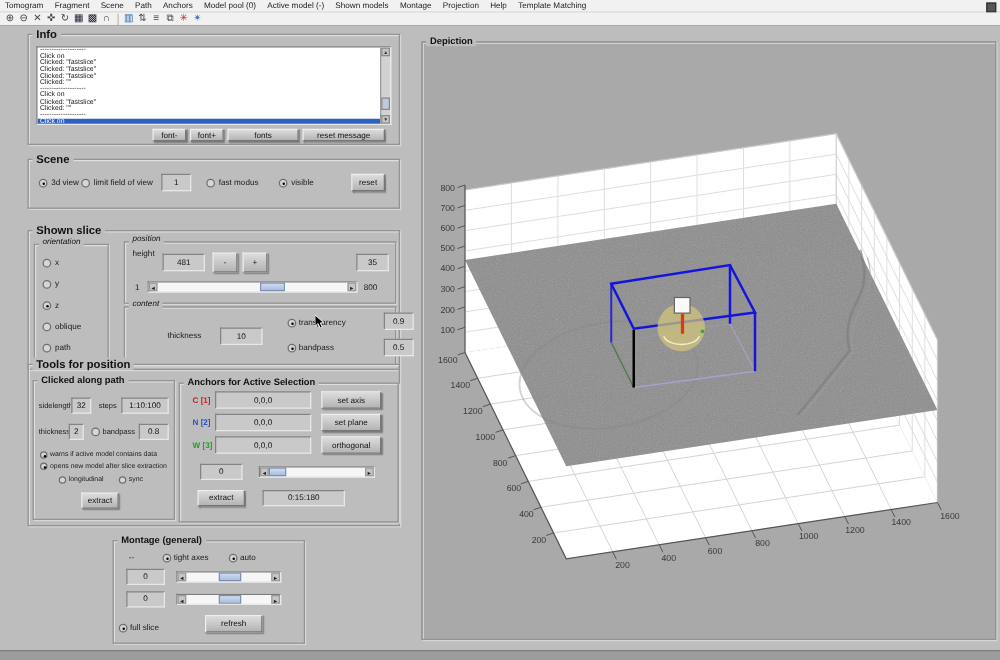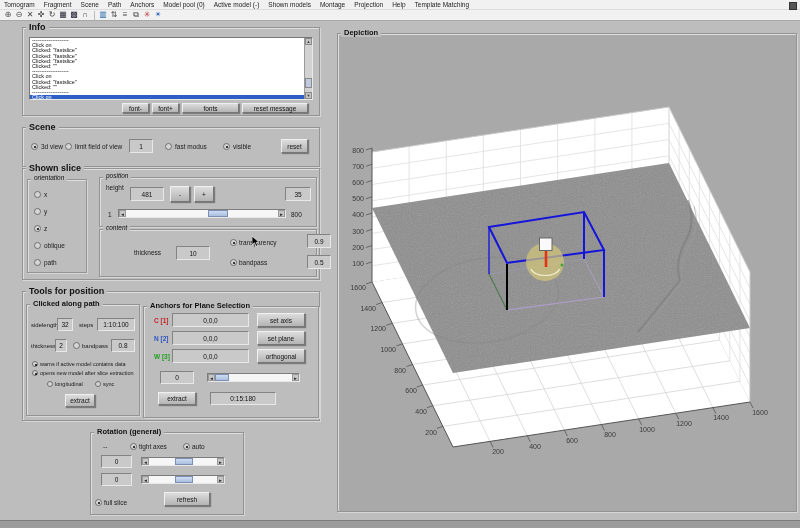--- a/index.html
+++ b/index.html
@@ -116,21 +116,21 @@
     <span class="radio" style="left:42px;top:15px;"></span>
     <span class="lbl" style="left:52px;top:15px;">limit field of view</span>
     <div class="field" style="left:106px;top:11px;width:24px;height:14px;">1</div>
     <span class="radio" style="left:142px;top:15px;"></span>
     <span class="lbl" style="left:152px;top:15px;">fast modus</span>
     <span class="radio on" style="left:200px;top:15px;"></span>
     <span class="lbl" style="left:210px;top:15px;">visible</span>
     <div class="btn" style="left:258px;top:11px;width:27px;height:14px;">reset</div>
   </div>
 
-  <div class="panel" style="left:22px;top:168px;width:296px;height:110px;">
+  <div class="panel" style="left:22px;top:184px;width:296px;height:110px;">
     <span class="ptitle">Shown slice</span>
 
     <div class="panel" style="left:4px;top:10px;width:58px;height:92px;">
       <span class="ptitle italic">orientation</span>
       <span class="radio" style="left:6px;top:11px;"></span>
       <span class="lbl" style="left:16px;top:11px;">x</span>
       <span class="radio" style="left:6px;top:28px;"></span>
       <span class="lbl" style="left:16px;top:28px;">y</span>
       <span class="radio on" style="left:6px;top:45px;"></span>
       <span class="lbl" style="left:16px;top:45px;">z</span>
@@ -193,21 +193,21 @@
       <span class="radio on" style="left:5px;top:65px;width:6px;height:6px;"></span>
       <span class="lbl" style="left:13px;top:65px;font-size:5.5px;">opens new model after slice extraction</span>
       <span class="radio" style="left:20px;top:76px;width:6px;height:6px;"></span>
       <span class="lbl" style="left:28px;top:76px;font-size:5.5px;">longitudinal</span>
       <span class="radio" style="left:68px;top:76px;width:6px;height:6px;"></span>
       <span class="lbl" style="left:76px;top:76px;font-size:5.5px;">sync</span>
       <div class="btn" style="left:38px;top:89px;width:30px;height:13px;">extract</div>
     </div>
 
     <div class="panel" style="left:120px;top:14px;width:174px;height:110px;">
-      <span class="ptitle small">Anchors for Plane Selection</span>
+      <span class="ptitle small">Anchors for Active Selection</span>
       <span class="lbl" style="left:10px;top:10px;color:#c42222;font-weight:bold;">C [1]</span>
       <div class="field" style="left:28px;top:6px;width:77px;height:14px;">0,0,0</div>
       <div class="btn" style="left:113px;top:6px;width:48px;height:14px;">set axis</div>
       <span class="lbl" style="left:10px;top:28px;color:#2a52c4;font-weight:bold;">N [2]</span>
       <div class="field" style="left:28px;top:24px;width:77px;height:14px;">0,0,0</div>
       <div class="btn" style="left:113px;top:24px;width:48px;height:14px;">set plane</div>
       <span class="lbl" style="left:10px;top:46px;color:#22a022;font-weight:bold;">W [3]</span>
       <div class="field" style="left:28px;top:42px;width:77px;height:14px;">0,0,0</div>
       <div class="btn" style="left:113px;top:42px;width:48px;height:14px;">orthogonal</div>
       <div class="field" style="left:16px;top:64px;width:34px;height:13px;">0</div>
@@ -217,21 +217,21 @@
           <div class="sl-thumb" style="left:0;width:14px;"></div>
         </div>
         <div class="sl-btn">►</div>
       </div>
       <div class="btn" style="left:14px;top:85px;width:38px;height:13px;">extract</div>
       <div class="field" style="left:66px;top:85px;width:66px;height:13px;">0:15:180</div>
     </div>
   </div>
 
   <div class="panel" style="left:90px;top:432px;width:152px;height:81px;">
-    <span class="ptitle small">Rotation (general)</span>
+    <span class="ptitle small">Montage (general)</span>
     <span class="lbl" style="left:12px;top:10px;">--</span>
     <span class="radio on" style="left:39px;top:10px;"></span>
     <span class="lbl" style="left:48px;top:10px;">tight axes</span>
     <span class="radio on" style="left:92px;top:10px;"></span>
     <span class="lbl" style="left:101px;top:10px;">auto</span>
     <div class="field" style="left:10px;top:22px;width:31px;height:13px;">0</div>
     <div class="slider" style="left:50px;top:24px;width:84px;">
       <div class="sl-btn">◄</div>
       <div class="sl-track">
         <div class="sl-thumb" style="left:26px;width:18px;"></div>

